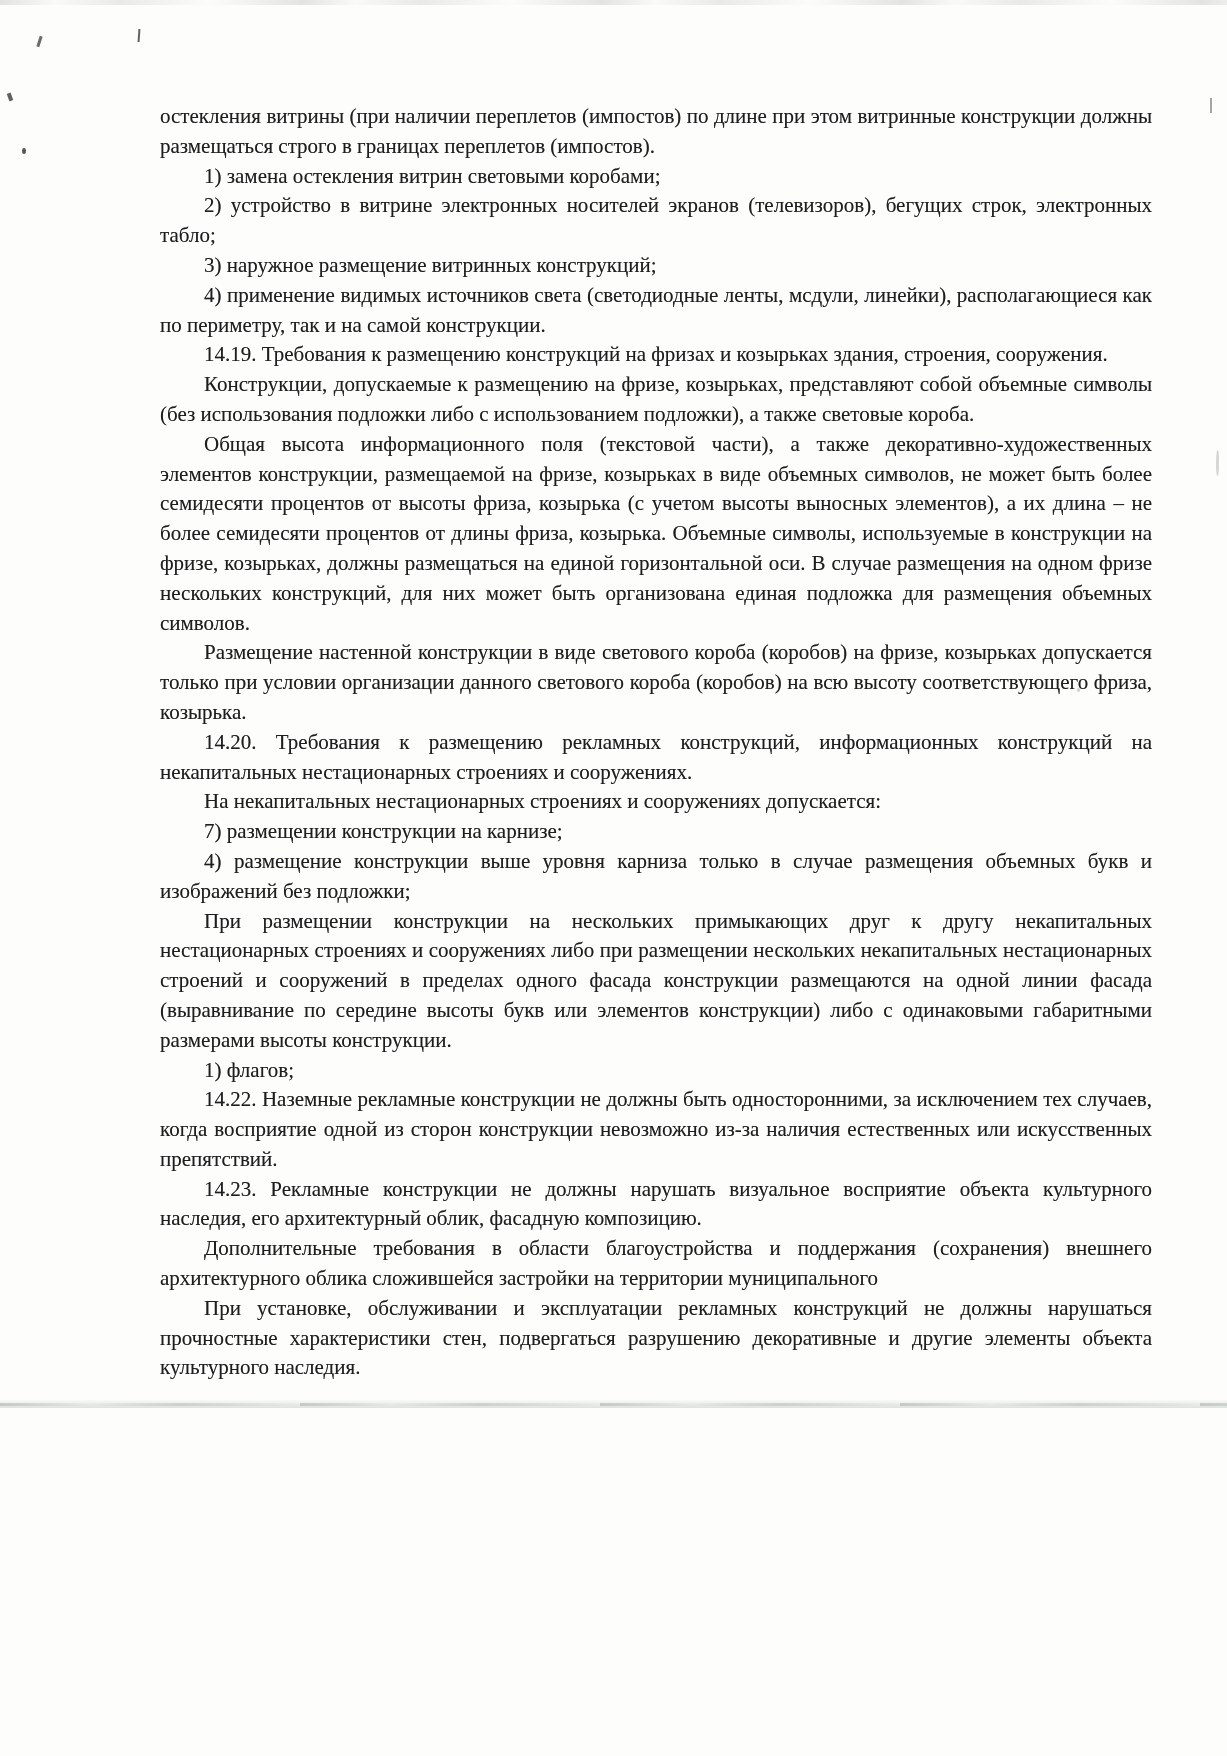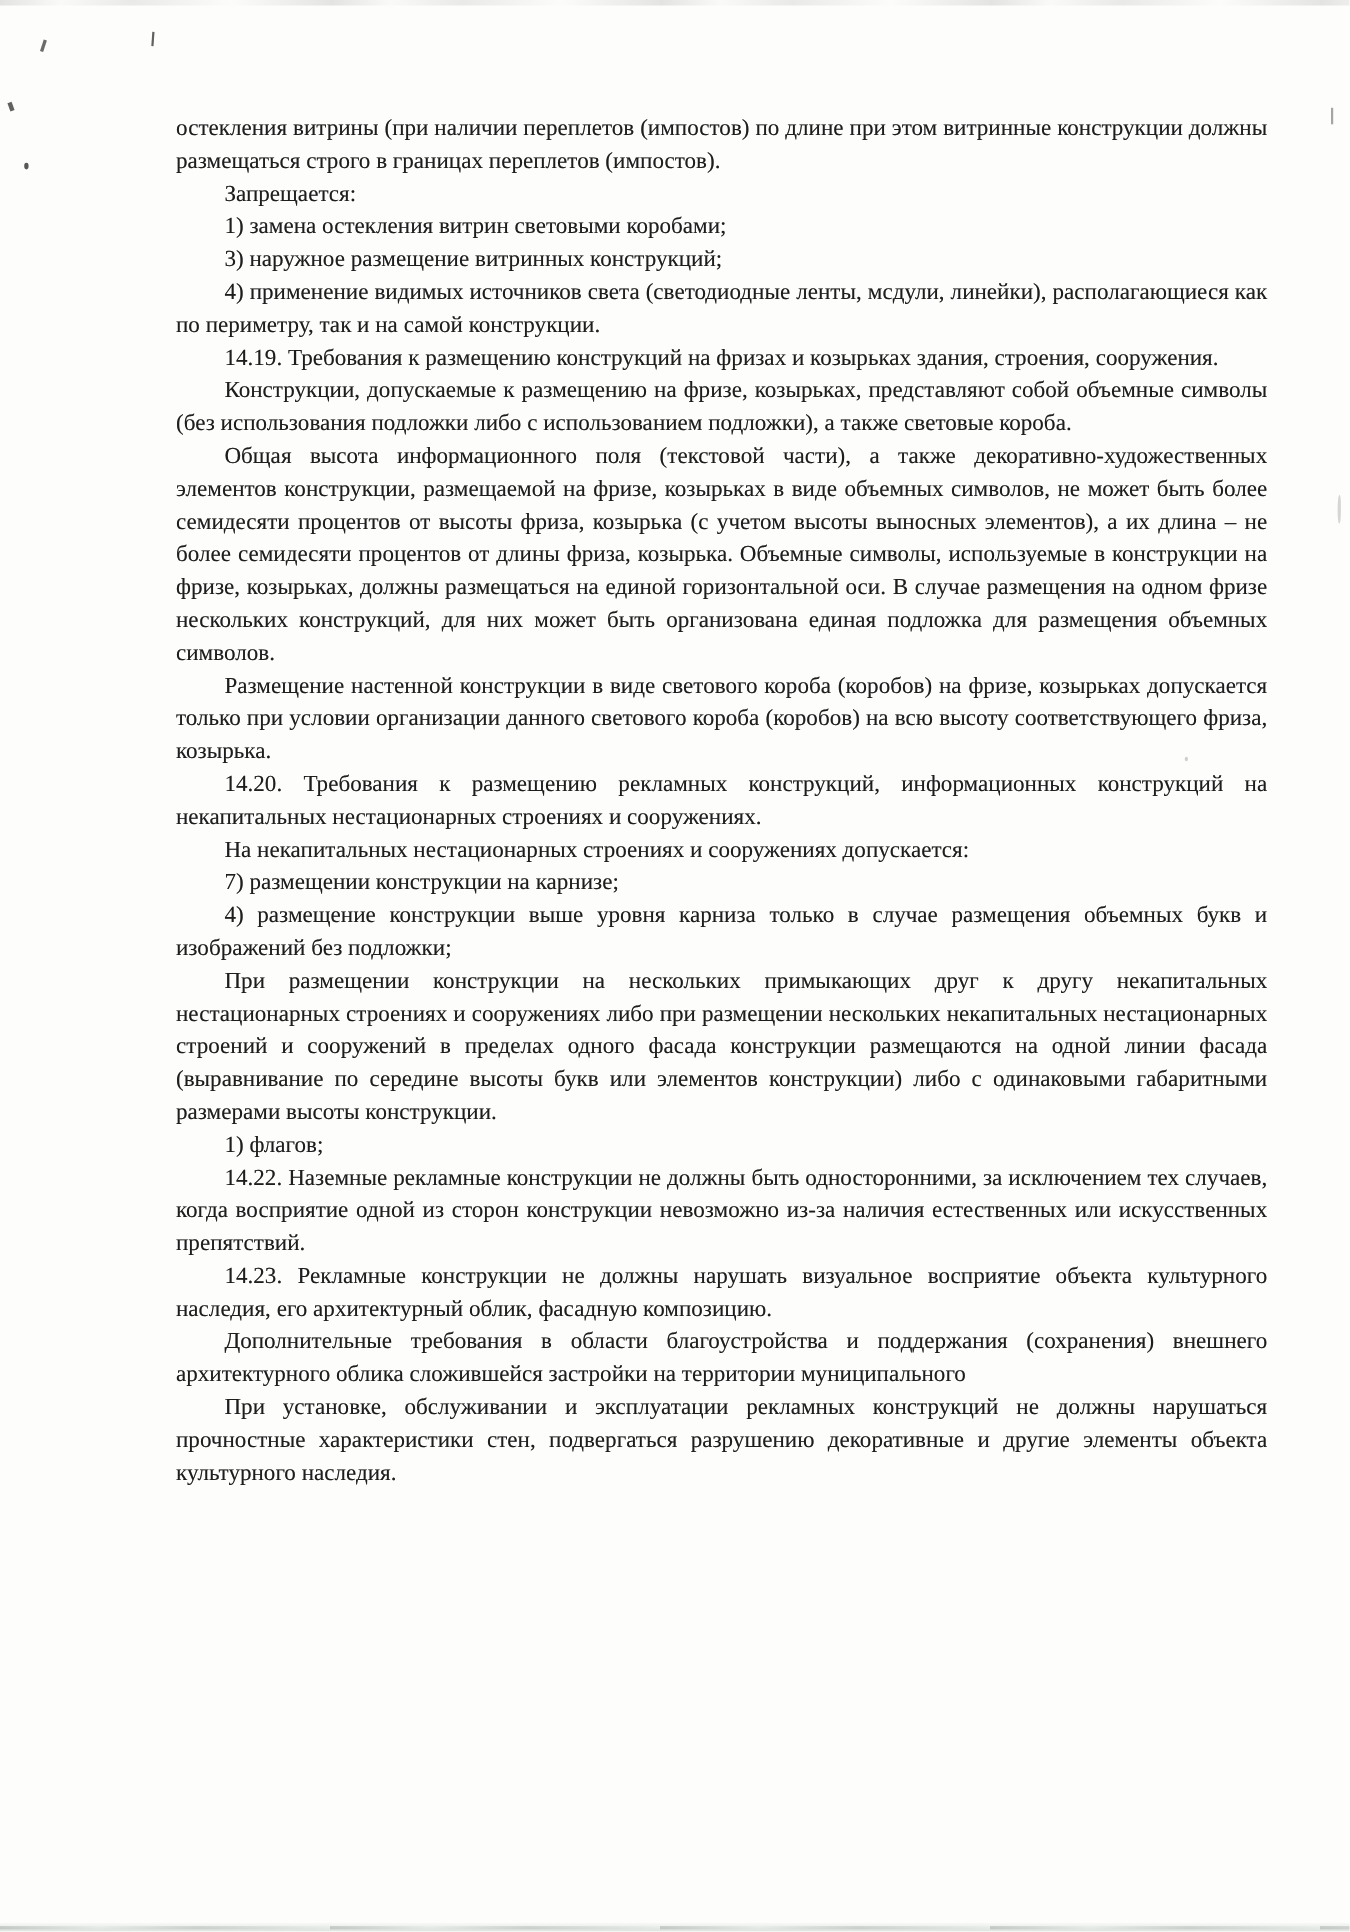--- a/index.html
+++ b/index.html
@@ -6,21 +6,21 @@
     margin: 0;
     padding: 0;
     width: 1227px;
     height: 1756px;
     background: #fdfdfc;
     overflow: hidden;
   }
   .page {
     position: relative;
     width: 1227px;
-    height: 1756px;
+    height: 1408px;
     background: #fdfdfc;
   }
   .doc {
     position: absolute;
     left: 160px;
     top: 102px;
     width: 992px;
     font-family: "Liberation Serif", "DejaVu Serif", serif;
     font-size: 21px;
     line-height: 29.8px;
@@ -79,22 +79,22 @@
   <div class="speck s1"></div>
   <div class="speck s2"></div>
   <div class="speck s3"></div>
   <div class="speck s4"></div>
   <div class="speck s5"></div>
   <div class="speck s6"></div>
   <div class="speck s7"></div>
 
   <div class="doc">
     <p>остекления витрины (при наличии переплетов (импостов) по длине при этом витринные конструкции должны размещаться строго в границах переплетов (импостов).</p>
-    <p class="indent">Запрещается:</p>
     <p class="indent">1) замена остекления витрин световыми коробами;</p>
+    <p class="indent">2) устройство в витрине электронных носителей экранов (телевизоров), бегущих строк, электронных табло;</p>
     <p class="indent">3) наружное размещение витринных конструкций;</p>
     <p class="indent">4) применение видимых источников света (светодиодные ленты, мсдули, линейки), располагающиеся как по периметру, так и на самой конструкции.</p>
     <p class="indent">14.19. Требования к размещению конструкций на фризах и козырьках здания, строения, сооружения.</p>
     <p class="indent">Конструкции, допускаемые к размещению на фризе, козырьках, представляют собой объемные символы (без использования подложки либо с использованием подложки), а также световые короба.</p>
     <p class="indent">Общая высота информационного поля (текстовой части), а также декоративно-художественных элементов конструкции, размещаемой на фризе, козырьках в виде объемных символов, не может быть более семидесяти процентов от высоты фриза, козырька (с учетом высоты выносных элементов), а их длина – не более семидесяти процентов от длины фриза, козырька. Объемные символы, используемые в конструкции на фризе, козырьках, должны размещаться на единой горизонтальной оси. В случае размещения на одном фризе нескольких конструкций, для них может быть организована единая подложка для размещения объемных символов.</p>
     <p class="indent">Размещение настенной конструкции в виде светового короба (коробов) на фризе, козырьках допускается только при условии организации данного светового короба (коробов) на всю высоту соответствующего фриза, козырька.</p>
     <p class="indent">14.20. Требования к размещению рекламных конструкций, информационных конструкций на некапитальных нестационарных строениях и сооружениях.</p>
     <p class="indent">На некапитальных нестационарных строениях и сооружениях допускается:</p>
     <p class="indent">7) размещении конструкции на карнизе;</p>
     <p class="indent">4) размещение конструкции выше уровня карниза только в случае размещения объемных букв и изображений без подложки;</p>

